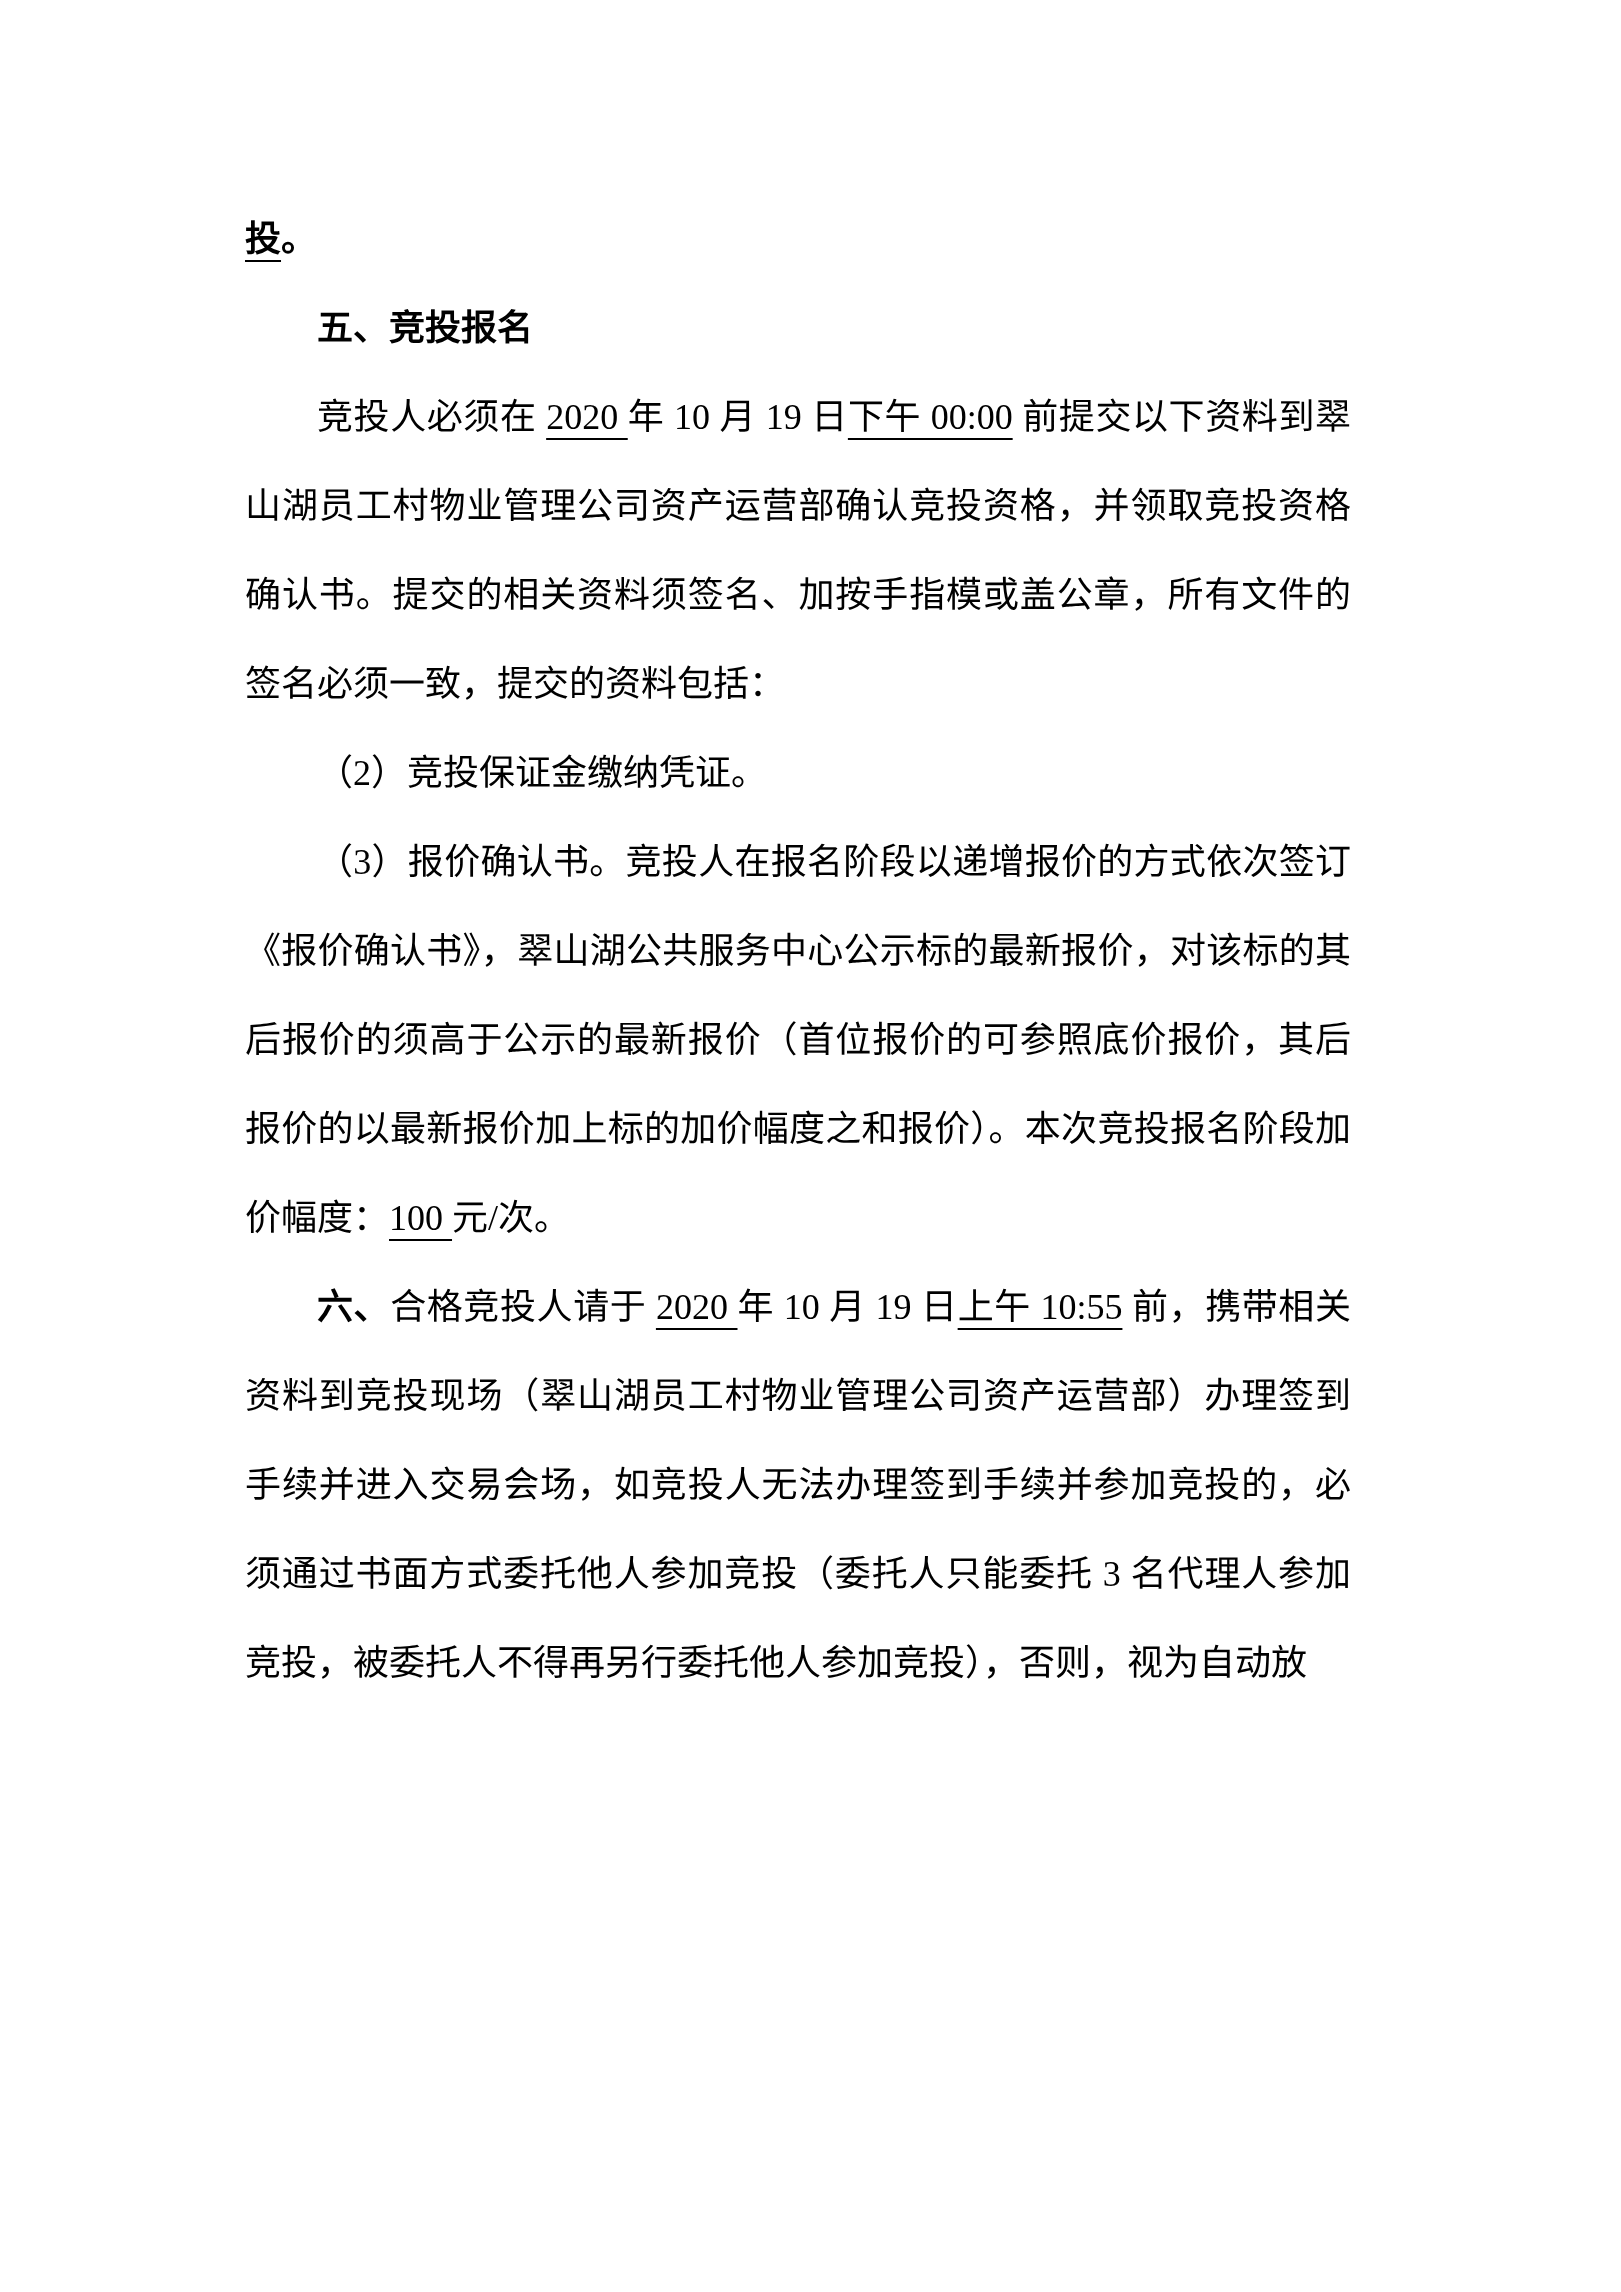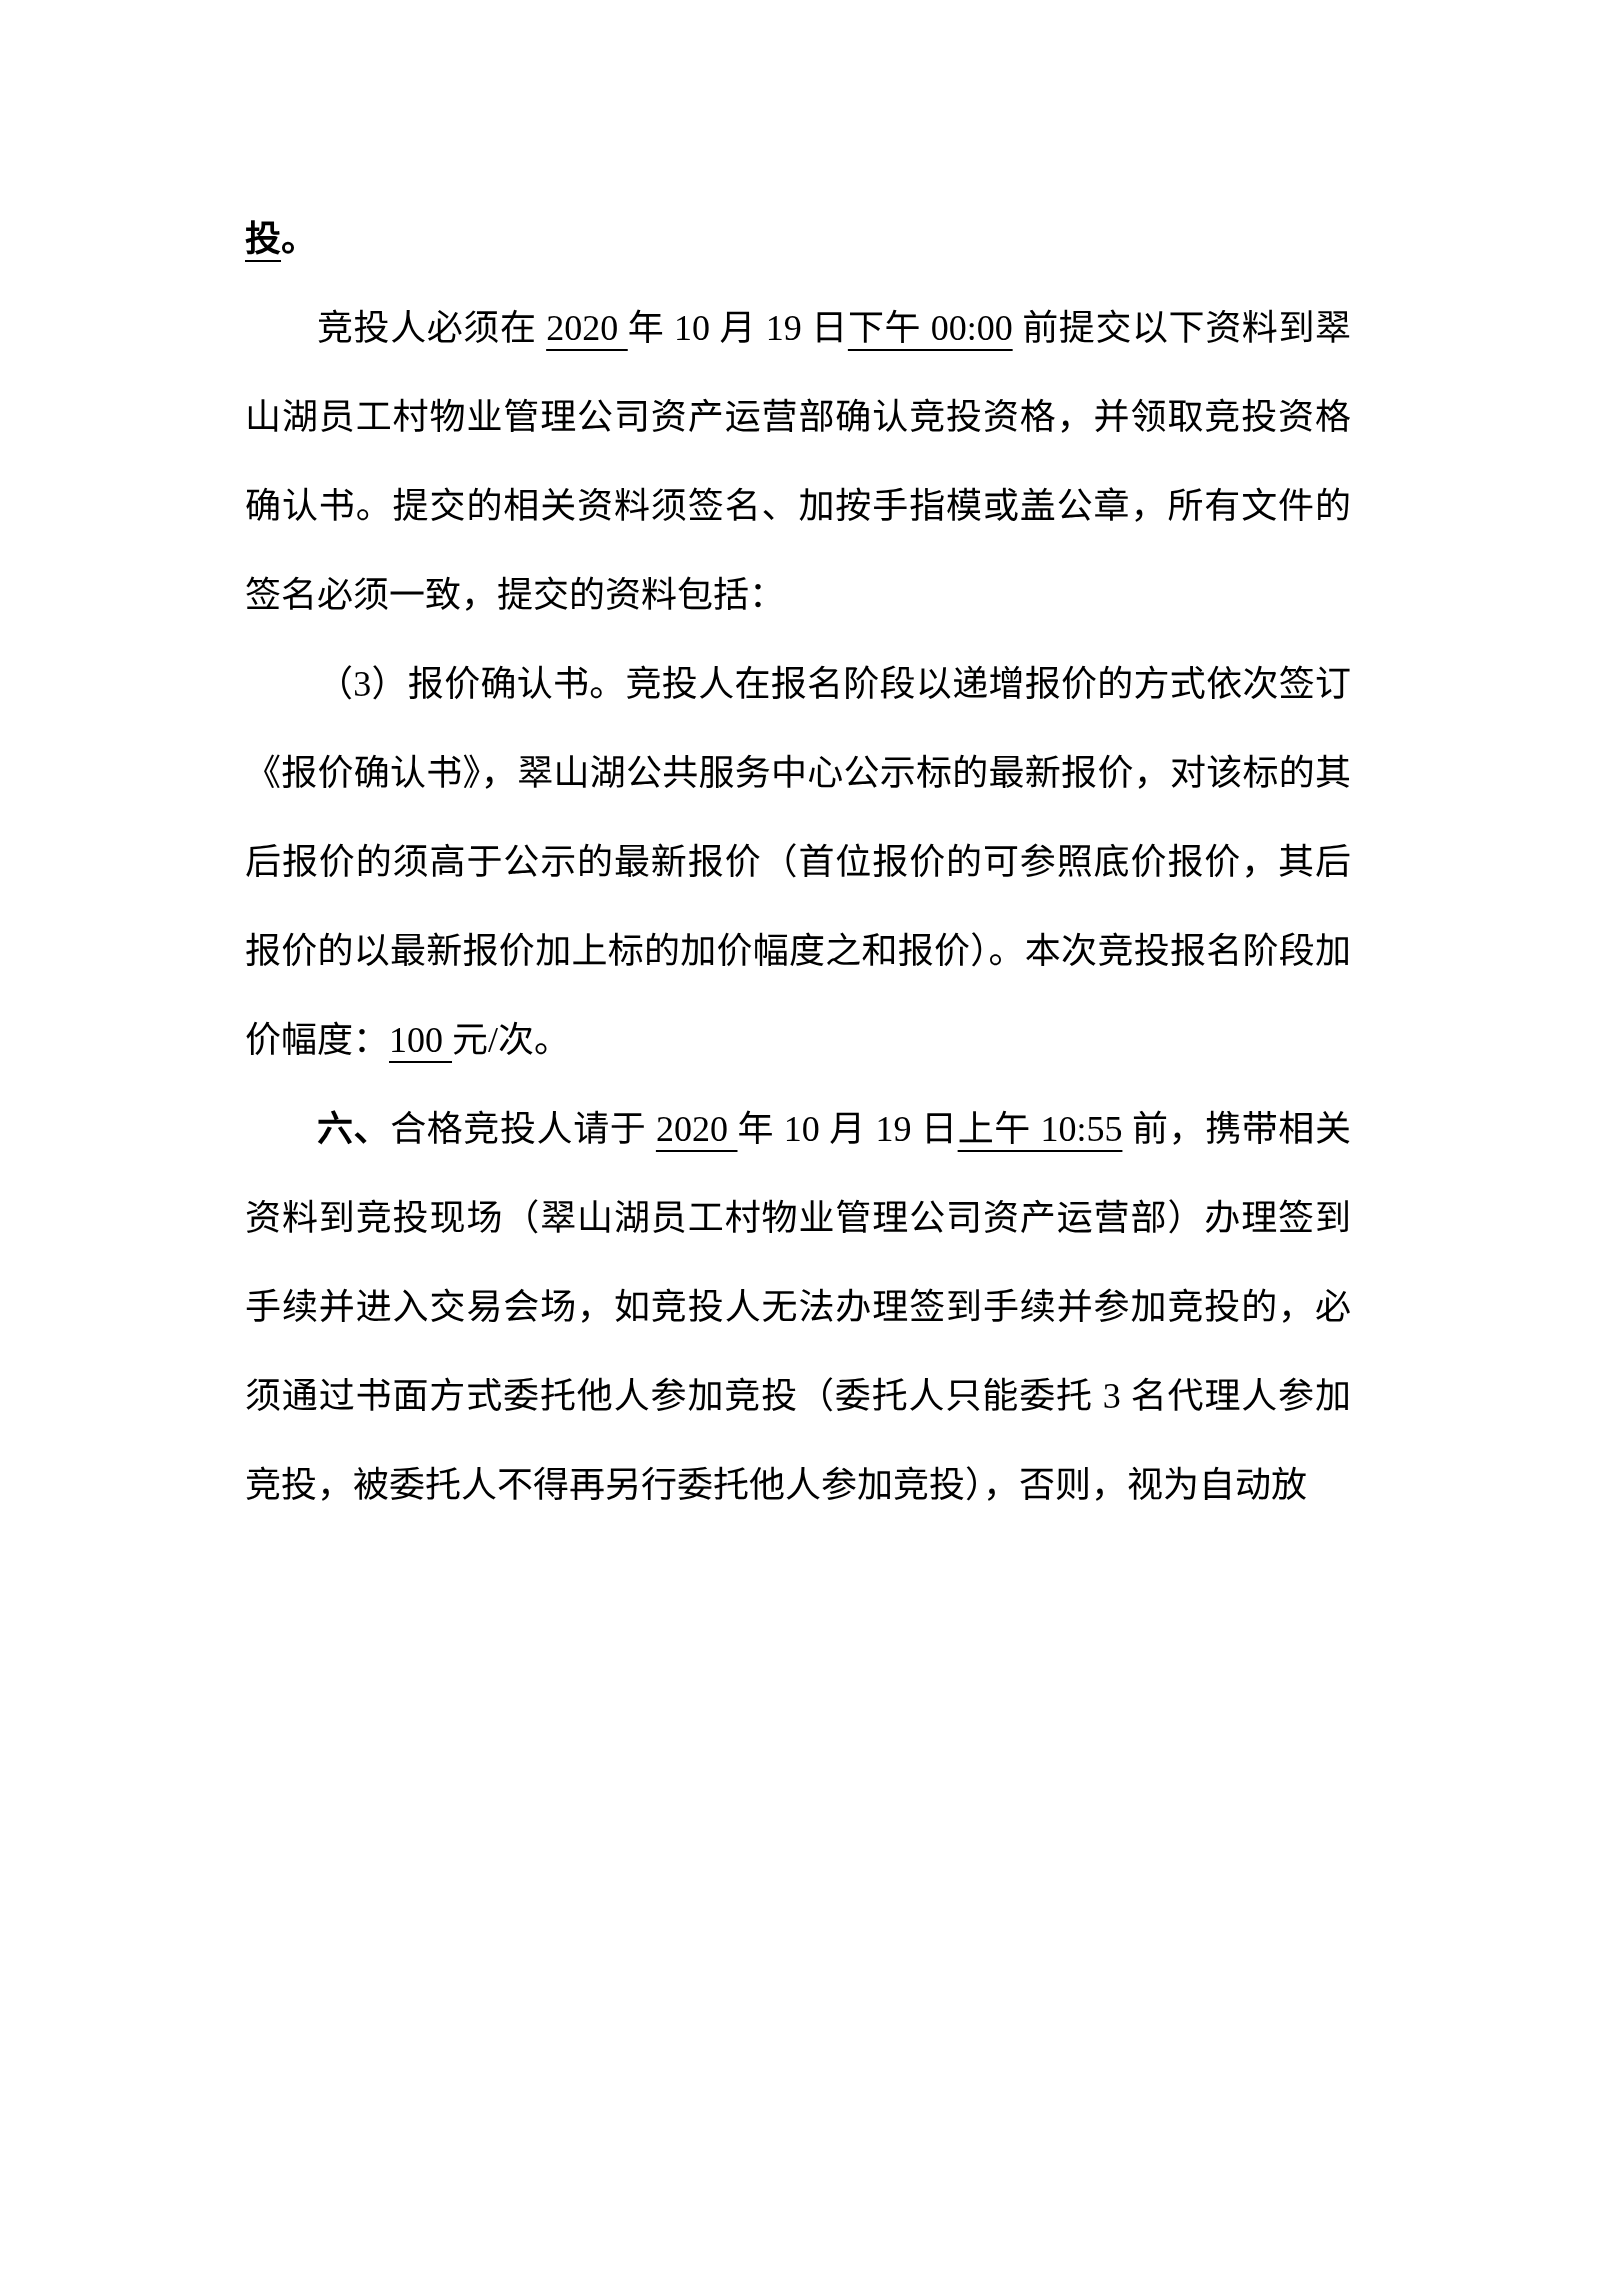--- a/index.html
+++ b/index.html
@@ -40,18 +40,20 @@
     text-decoration-thickness: 2px;
     text-underline-offset: 8.8px;
   }
 </style>
 </head>
 <body>
 
 <main class="page">
   <section class="text-block" id="text-block">
       <p class="no-indent"><span class="run-bold run-underline">投</span><span class="run-bold">。</span></p>
+      <p><span class="run-bold">五、竞投报名</span></p>
       <p><span>竞投人必须在 </span><span class="run-underline">2020 </span><span>年 10 月 19 日</span><span class="run-underline">下午 00:00</span><span> 前提交以下资料到翠山湖员工村物业管理公司资产运营部确认竞投资格，并领取竞投资格确认书。提交的相关资料须签名、加按手指模或盖公章，所有文件的签名必须一致，提交的资料包括：</span></p>
+      <p><span>（2）竞投保证金缴纳凭证。</span></p>
       <p><span>（3）报价确认书。竞投人在报名阶段以递增报价的方式依次签订《报价确认书》，翠山湖公共服务中心公示标的最新报价，对该标的其后报价的须高于公示的最新报价（首位报价的可参照底价报价，其后报价的以最新报价加上标的加价幅度之和报价）。本次竞投报名阶段加价幅度：</span><span class="run-underline">100 </span><span>元/次。</span></p>
       <p><span class="run-bold">六、</span><span>合格竞投人请于 </span><span class="run-underline">2020 </span><span>年 10 月 19 日</span><span class="run-underline">上午 10:55</span><span> 前，携带相关资料到竞投现场（翠山湖员工村物业管理公司资产运营部）办理签到手续并进入交易会场，如竞投人无法办理签到手续并参加竞投的，必须通过书面方式委托他人参加竞投（委托人只能委托 3 名代理人参加竞投，被委托人不得再另行委托他人参加竞投），否则，视为自动放</span></p>
     </section>
 </main>
 
 
 </body></html>

